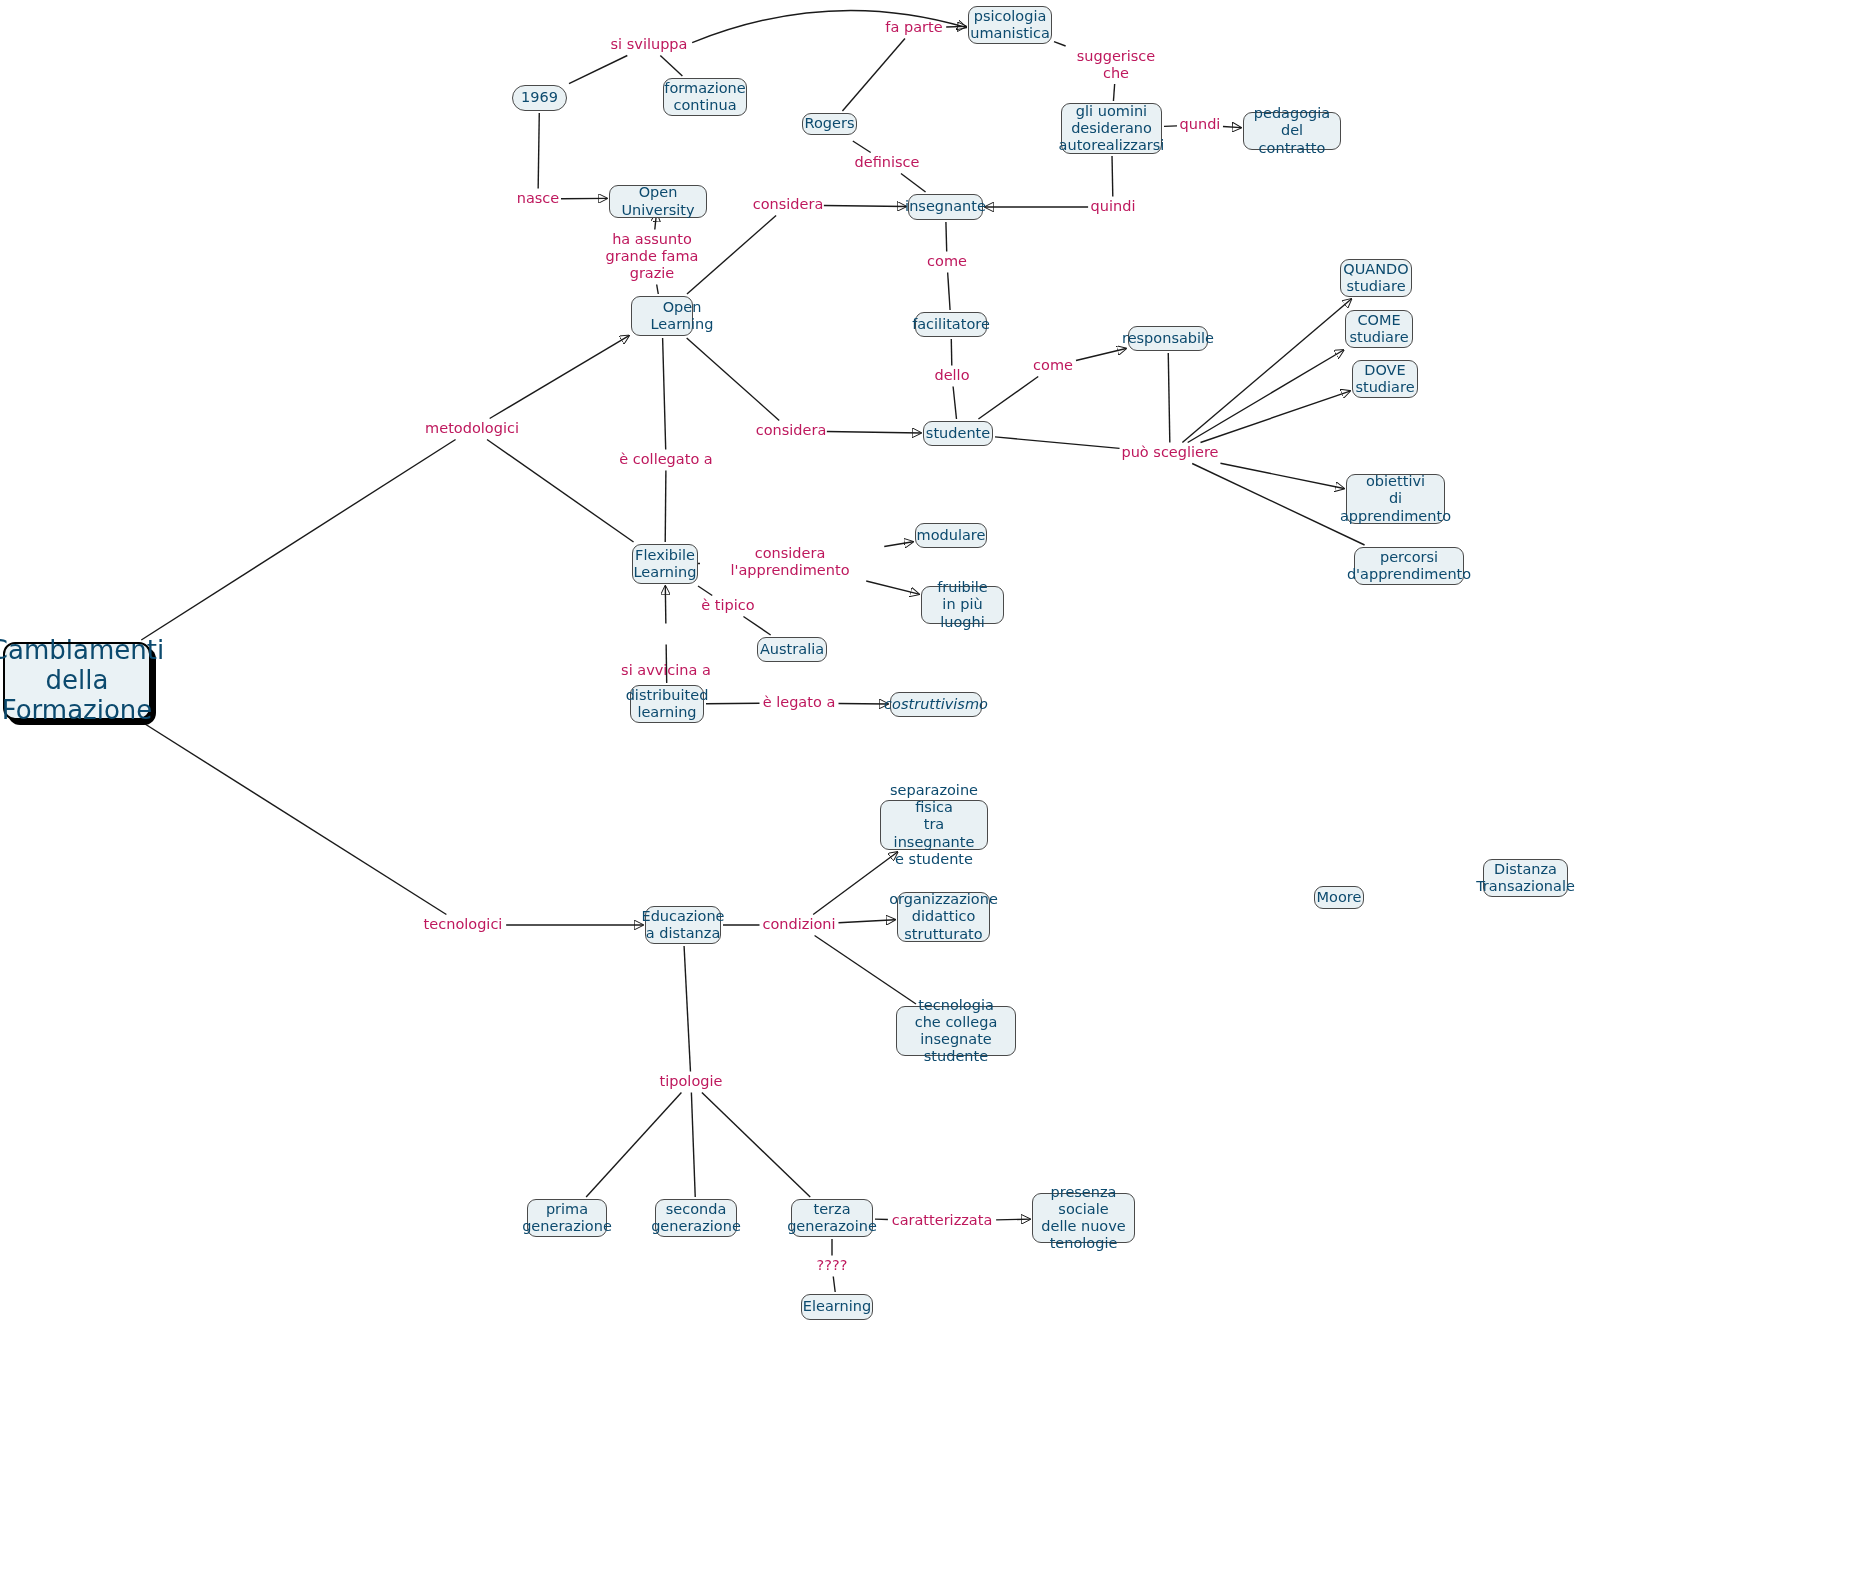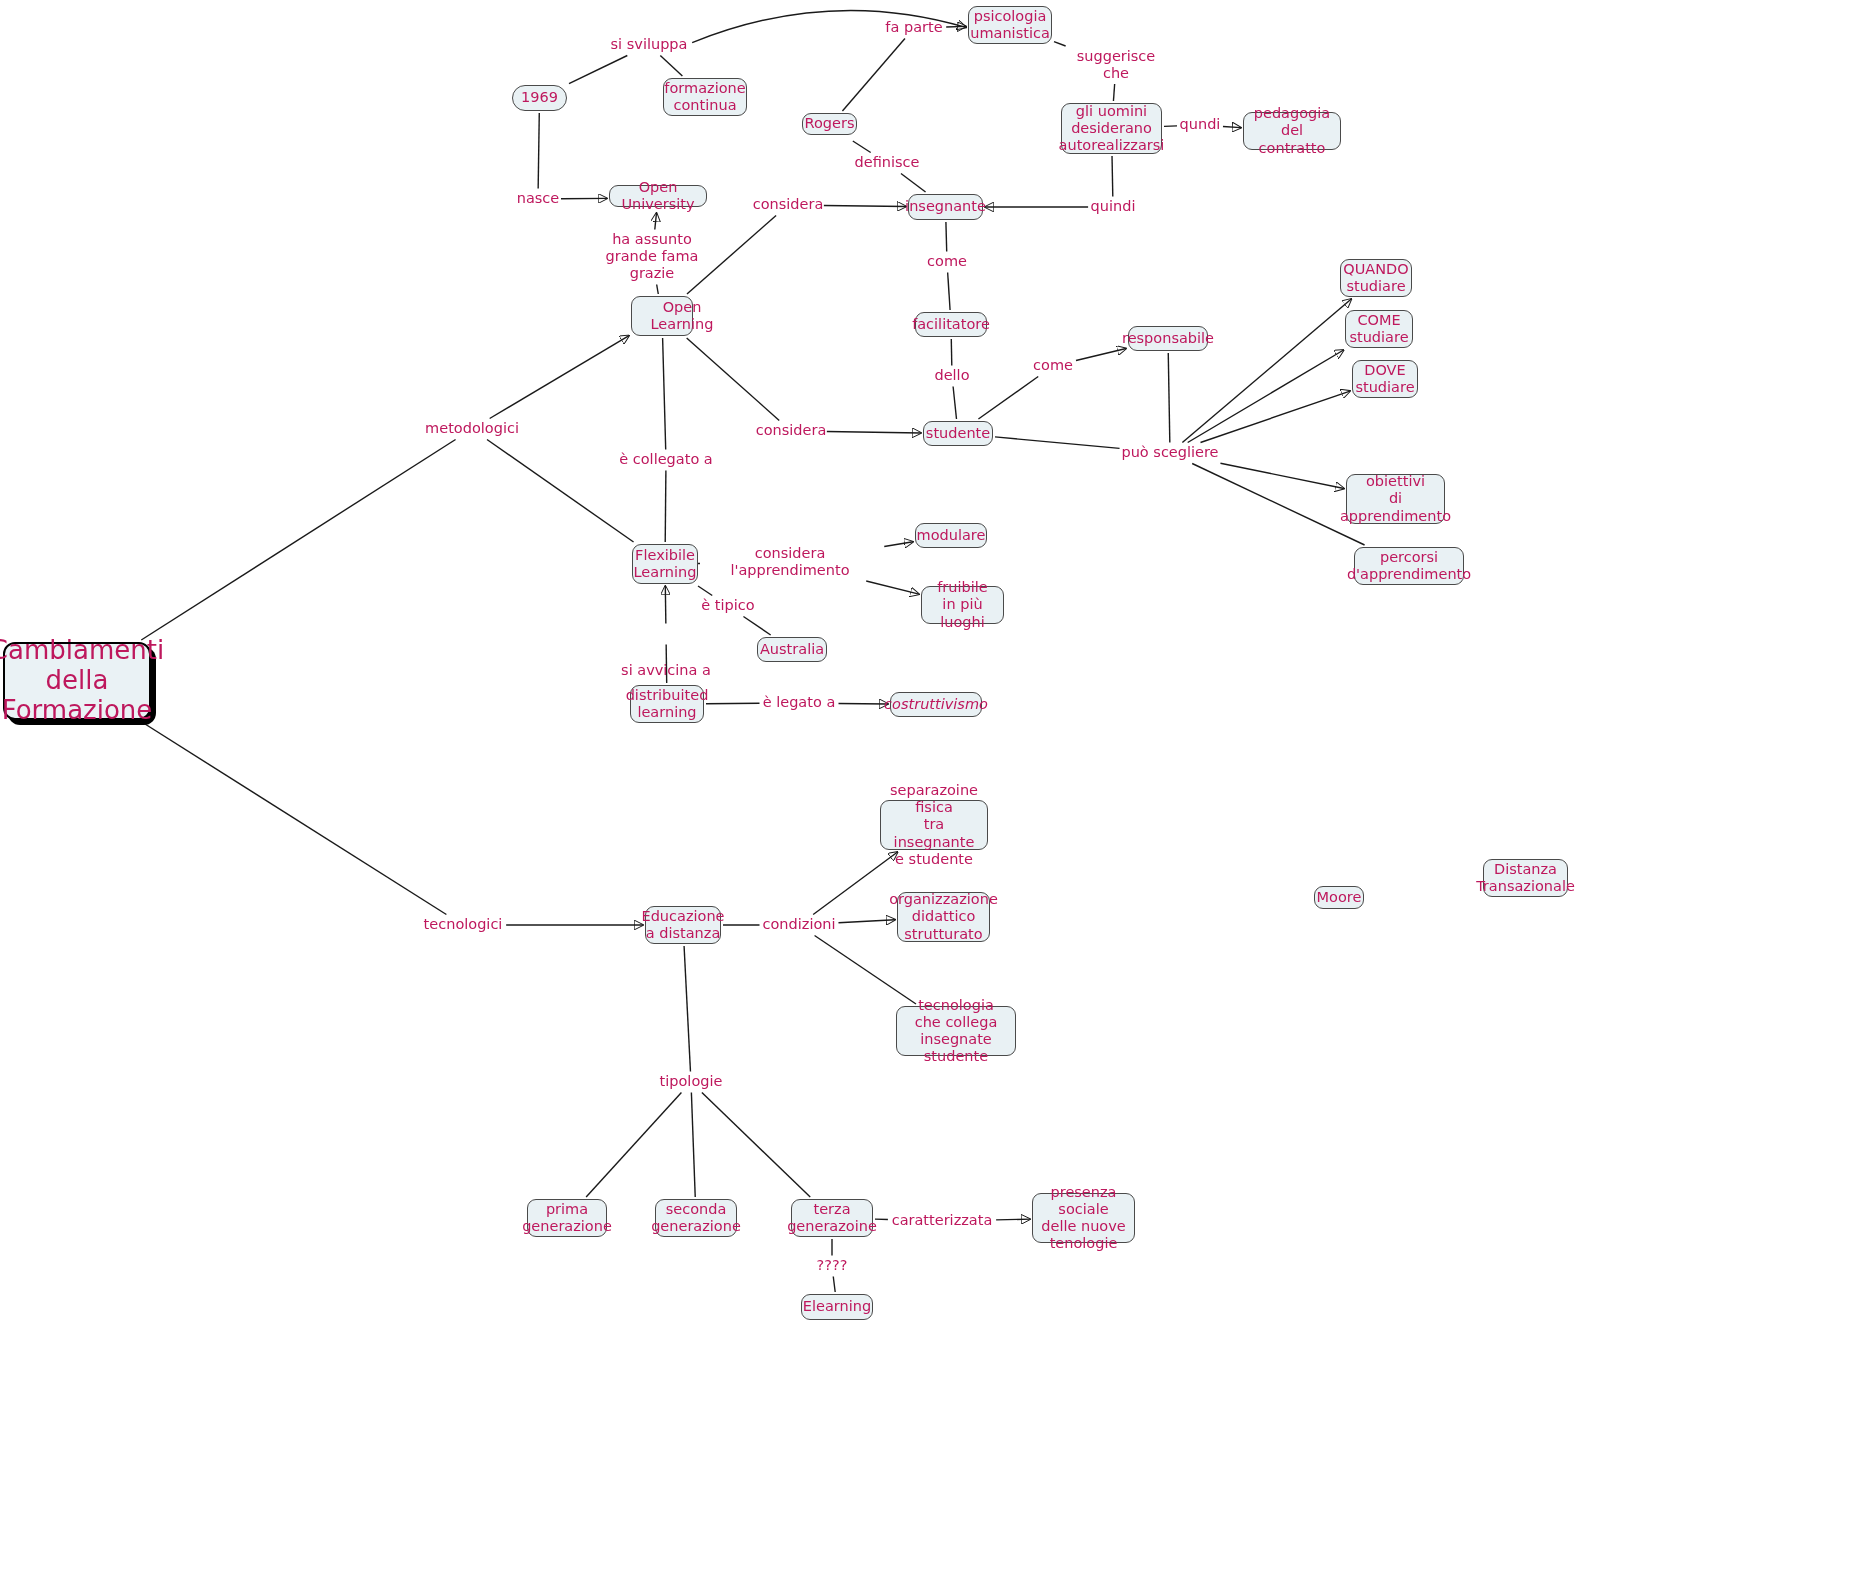--- a/index.html
+++ b/index.html
@@ -2,21 +2,21 @@
 <html><head>
 <meta charset="utf-8">
 <style>
   html,body{margin:0;padding:0;background:#ffffff;}
   body{width:1868px;height:1575px;position:relative;overflow:hidden;
        font-family:"DejaVu Sans","Liberation Sans",sans-serif;color:#000;}
   #map{position:absolute;inset:0;width:1868px;height:1575px;}
   .node{position:absolute;box-sizing:border-box;background:#e9f1f4;
         border:1.4px solid #4a4a4a;border-radius:9px;
         display:flex;align-items:center;justify-content:center;text-align:center;
-        font-size:14.5px;line-height:1.18;color:#be185d;padding:3px 8px;white-space:pre-line;}
+        font-size:14.5px;line-height:1.18;color:#0c4a6e;padding:3px 8px;white-space:pre-line;}
   .root{background:#eaf2f5;border:2px solid #000;border-radius:12px;
         font-size:26px;line-height:1.15;box-shadow:5px 5px 0 #000;padding:6px 10px;}
   .lbl{position:absolute;font-size:14.5px;line-height:1.18;color:#be185d;
        text-align:center;white-space:pre-line;background:transparent;
        transform:translate(-50%,-50%);pointer-events:none;}
   svg line,svg path{stroke:#1a1a1a;fill:none;}
 </style>
 </head>
 <body>
 
@@ -100,21 +100,21 @@
     <div class="node" style="left: 663px; top: 78px; width: 84px; height: 38px;">formazione
 continua</div>
     <div class="node" style="left: 968px; top: 6px; width: 84px; height: 38px;">psicologia
 umanistica</div>
     <div class="node" style="left: 802px; top: 113px; width: 55px; height: 22px;">Rogers</div>
     <div class="node" style="left: 1061px; top: 103px; width: 101px; height: 51px;">gli uomini
 desiderano
 autorealizzarsi</div>
     <div class="node" style="left: 1243px; top: 112px; width: 98px; height: 38px;">pedagogia del
 contratto</div>
-    <div class="node" style="left: 609px; top: 185px; width: 98px; height: 22px;">Open University</div>
+    <div class="node" style="left: 609px; top: 185px; width: 98px; height: 33px;">Open University</div>
     <div class="node" style="left: 908px; top: 194px; width: 75px; height: 26px;">insegnante</div>
     <div class="node" style="left: 631px; top: 296px; width: 62px; height: 40px; padding-left: 48px;">Open
 Learning</div>
     <div class="node" style="left: 915px; top: 312px; width: 72px; height: 25px;">facilitatore</div>
     <div class="node" style="left: 1128px; top: 326px; width: 80px; height: 25px;">responsabile</div>
     <div class="node" style="left: 923px; top: 421px; width: 70px; height: 25px;">studente</div>
     <div class="node" style="left: 1340px; top: 259px; width: 72px; height: 38px;">QUANDO
 studiare</div>
     <div class="node" style="left: 1345px; top: 310px; width: 68px; height: 38px;">COME
 studiare</div>

